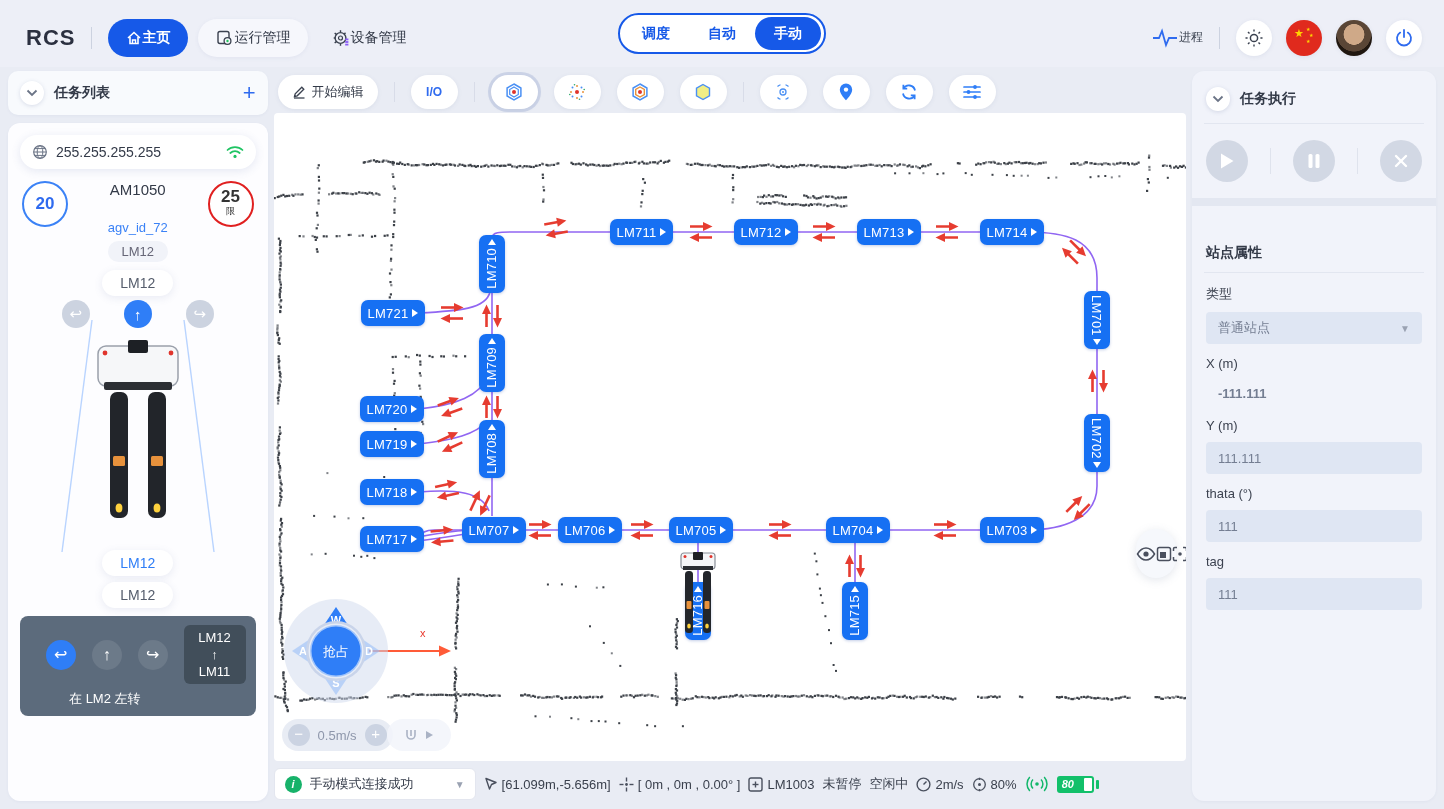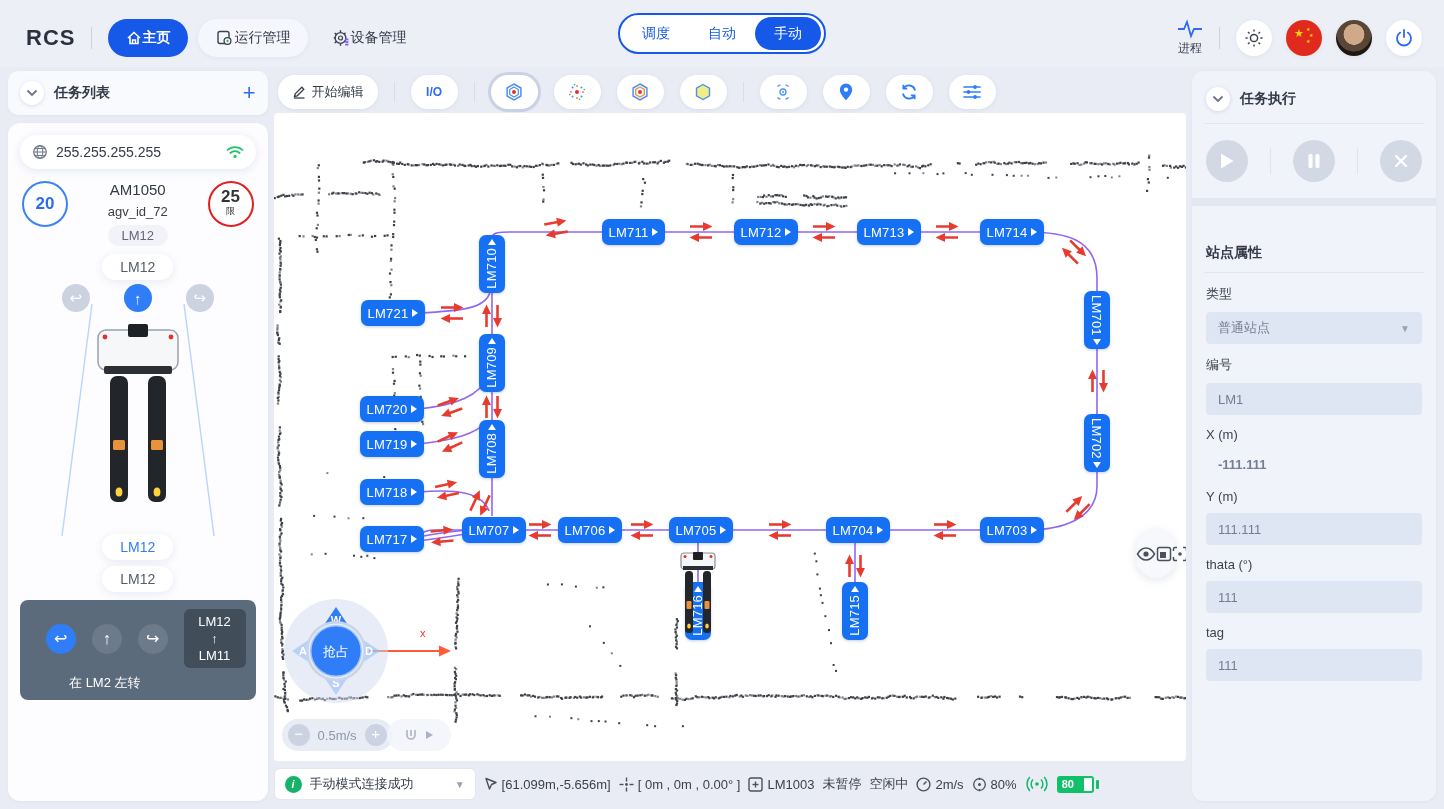--- a/index.html
+++ b/index.html
@@ -9,24 +9,24 @@
   
   .topbar { height:67px; display:flex; align-items:center; padding:8px 22px 0 26px; background:#edeff7; }
   .logo { font-size:22px; font-weight:700; color:#2b3040; letter-spacing:1px; }
   .tb-divider { width:1px; height:22px; background:#ccd2e0; margin:0 16px; }
   .nav-pill { display:flex; align-items:center; gap:0; height:38px; padding:0 18px; border-radius:20px; font-size:14px; cursor:pointer; }
   .nav-pill.active { background:#1659e8; color:#fff; font-weight:600; }
   .nav-pill.soft { background:#f6f7fc; color:#333a48; margin-left:10px; box-shadow:0 1px 4px rgba(90,105,150,.08); }
   .nav-pill.bare { background:transparent; color:#333a48; margin-left:6px; }
   .seg-wrap { margin-left:auto; margin-right:auto; position:absolute; left:50%; transform:translateX(-50%); top:13px; }
   .seg { display:flex; align-items:center; background:#fff; border:2px solid #1659e8; border-radius:22px; height:41px; padding:3px; }
-  .seg-item { width:66px; text-align:center; font-size:14px; font-weight:400; color:#1659e8; line-height:33px; border-radius:17px; cursor:pointer; }
+  .seg-item { width:66px; text-align:center; font-size:14px; font-weight:700; color:#1659e8; line-height:33px; border-radius:17px; cursor:pointer; }
   .seg-item.on { background:#1659e8; color:#fff; }
   .tb-right { margin-left:auto; display:flex; align-items:center; gap:14px; }
-  .process { display:flex; flex-direction:column; align-items:center; gap:1px; cursor:pointer; }
+  .process { display:flex; flex-direction:row; align-items:center; gap:1px; cursor:pointer; }
   .process span { font-size:12px; color:#3a414f; }
   .circle-btn { width:36px; height:36px; border-radius:50%; background:#fff; display:flex; align-items:center; justify-content:center; cursor:pointer; box-shadow:0 1px 4px rgba(90,105,150,.10); overflow:hidden; position:relative; }
   .flag { background:#e02a1d; }
   .flag .star-big { position:absolute; left:8px; top:7px; color:#ffd400; font-size:11px; }
   .flag .s1,.flag .s2,.flag .s3 { position:absolute; color:#ffd400; font-size:5px; }
   .flag .s1{ left:20px; top:6px; } .flag .s2{ left:23px; top:12px; } .flag .s3{ left:20px; top:18px; }
   .avatar { background:radial-gradient(circle at 50% 40%, #cfa988 0 36%, #5a4636 38% 60%, #201710 62% 100%); }
 
   
   .main { display:flex; gap:6px; padding:4px 8px 8px 8px; height:742px; }
@@ -42,21 +42,21 @@
   .agv-card { flex:1; background:#fdfdff; border-radius:12px; padding:12px; position:relative; overflow:hidden; box-shadow:0 1px 3px rgba(90,105,150,.06); }
   .ip-pill { height:34px; background:#fff; border-radius:17px; box-shadow:0 2px 10px rgba(80,100,160,.14); display:flex; align-items:center; padding:0 12px; gap:8px; font-size:14px; color:#333a48; }
   .ip-pill .ip { flex:1; }
   .info-row { display:flex; align-items:flex-start; justify-content:space-between; margin-top:12px; padding:0 2px; }
   .spd-circle { width:46px; height:46px; border-radius:50%; display:flex; flex-direction:column; align-items:center; justify-content:center; font-size:17px; font-weight:600; background:#fff; }
   .spd-circle.cur { border:2px solid #3b82f6; color:#2f6bef; }
   .spd-circle.lim { border:2px solid #e02020; color:#333; line-height:14px; }
   .spd-circle.lim .sub { font-size:9px; color:#333; font-weight:400; }
   .agv-mid { text-align:center; }
   .agv-mid .model { font-size:15px; color:#333a48; }
-  .agv-mid .aid { font-size:13px; color:#404040; margin-top:6px; }
+  .agv-mid .aid { font-size:13px; color:#3b82f6; margin-top:22px; }
   .mini-pill { display:inline-block; margin-top:6px; background:#f1f3f9; border-radius:12px; padding:3px 14px; font-size:13px; color:#667; }
   .pill-center { text-align:center; margin-top:8px; }
   .white-pill { display:inline-block; background:#fff; box-shadow:0 2px 8px rgba(80,100,160,.12); border-radius:14px; padding:5px 18px; font-size:14px; color:#555d6c; }
   .fork-zone { position:relative; height:252px; margin-top:2px; }
   .fork-zone svg.truck { position:absolute; left:50%; transform:translateX(-50%); top:22px; }
   .dir-row { position:absolute; top:2px; left:0; right:0; display:flex; justify-content:center; gap:34px; z-index:2; }
   .dir-btn { width:28px; height:28px; border-radius:50%; display:flex; align-items:center; justify-content:center; color:#fff; font-size:15px; cursor:pointer; }
   .dir-btn.gray { background:#ccd3e0; }
   .dir-btn.blue { background:#2f7ef7; }
   .pill-b1 { color:#2f7ef7 !important; }
@@ -108,21 +108,21 @@
   .tool-sep { width:22px; height:1px; background:#e2e6ef; margin:2px 0; }
   .zoom-lvl { font-size:11px; color:#23272f; height:16px; line-height:16px; }
 
   
   .statusbar { height:34px; margin-top:6px; display:flex; align-items:center; gap:8px; font-size:13px; color:#3a404d; }
   .msg-pill { width:202px; height:32px; background:#fff; border:1px solid #e3e6ef; border-radius:6px; display:flex; align-items:center; gap:8px; padding:0 10px; cursor:pointer; }
   .info-ico { width:17px; height:17px; border-radius:50%; background:#17b26a; color:#fff; font-size:11px; font-style:italic; font-weight:700; display:flex; align-items:center; justify-content:center; }
   .msg-pill .mtext { flex:1; font-size:13px; color:#333a48; white-space:nowrap; overflow:hidden; }
   .caret-sm { color:#9aa2b2; font-size:10px; }
   .sb-item { display:flex; align-items:center; gap:4px; white-space:nowrap; }
-  .battery { position:relative; width:37px; height:17px; background:#12c06a; border-radius:3px; color:#fff; font-size:11px; font-weight:600; line-height:17px; padding-left:5px; }
+  .battery { position:relative; width:37px; height:17px; background:#12c06a; border-radius:3px; color:#fff; font-size:11px; font-weight:600; line-height:17px; padding-left:5px;font-style:italic; }
   .battery .seg2 { position:absolute; right:2px; top:2px; bottom:2px; width:8px; background:#fff; border-radius:1px; }
   .battery .nub { position:absolute; right:-5px; top:4px; width:3px; height:9px; background:#12c06a; border-radius:1px; }
 
   
   .right-panel { height:100%; background:#f1f3fa; border-radius:12px; padding:12px 14px; box-shadow:0 1px 3px rgba(90,105,150,.06); }
   .rp-head { display:flex; align-items:center; gap:10px; height:32px; }
   .rp-head .title { font-size:14px; color:#333a48; font-weight:600; }
   .rp-div { height:1px; background:#e2e6f0; margin:8px -2px; }
   .exec-row { display:flex; align-items:center; justify-content:center; gap:0; padding:8px 0 12px 0; }
   .exec-btn { width:42px; height:42px; border-radius:50%; background:#d2d8e4; display:flex; align-items:center; justify-content:center; cursor:pointer; }
@@ -1880,21 +1880,21 @@
             <span class="slbl">LM710</span>
           </div>
           <div class="station vu" style="left: 205px; top: 221px;">
             <span class="tri"></span>
             <span class="slbl">LM709</span>
           </div>
           <div class="station vu" style="left: 205px; top: 307px;">
             <span class="tri"></span>
             <span class="slbl">LM708</span>
           </div>
-          <div class="station h" style="left: 328px; top: 106px;">
+          <div class="station h" style="left: 336px; top: 106px;">
             <span class="slbl">LM711</span>
             <span class="tri"></span>
           </div>
           <div class="station h" style="left: 460px; top: 106px;">
             <span class="slbl">LM712</span>
             <span class="tri"></span>
           </div>
           <div class="station h" style="left: 583px; top: 106px;">
             <span class="slbl">LM713</span>
             <span class="tri"></span>
@@ -2170,24 +2170,20 @@
       <div class="rp-div"></div>
 
       <div class="field">
         <div class="f-label">类型</div>
         <div class="f-ctrl select">
           <span class="cv">普通站点</span>
           <span class="caret-sm">▼</span>
         </div>
       </div>
       <div class="field">
-        <div class="f-label">编号</div>
-        <div class="f-ctrl">LM1</div>
-      </div>
-      <div class="field">
         <div class="f-label">X (m)</div>
         <div class="f-plain">-111.111</div>
       </div>
       <div class="field">
         <div class="f-label">Y (m)</div>
         <div class="f-ctrl">111.111</div>
       </div>
       <div class="field">
         <div class="f-label">thata (°)</div>
         <div class="f-ctrl">111</div>

